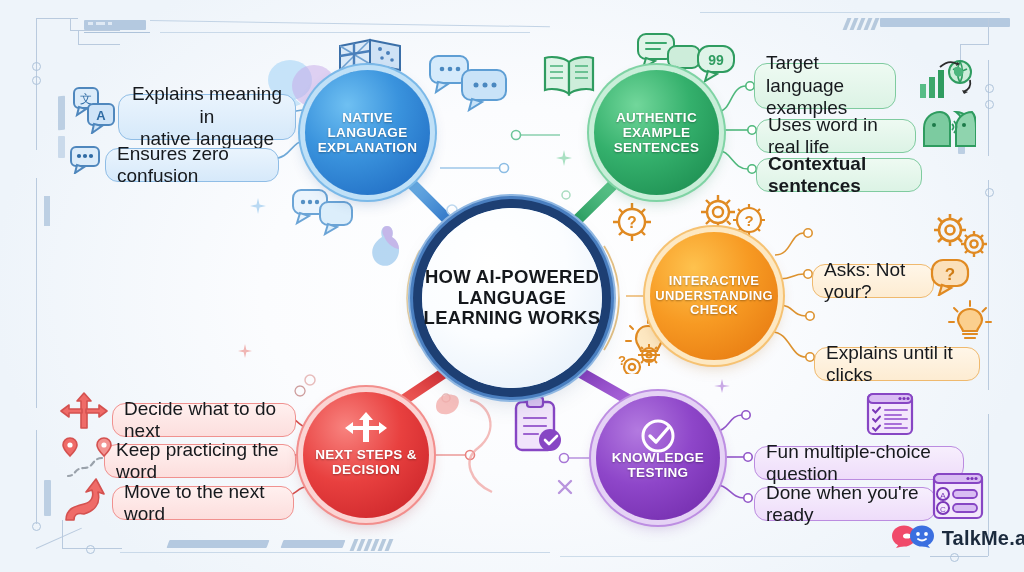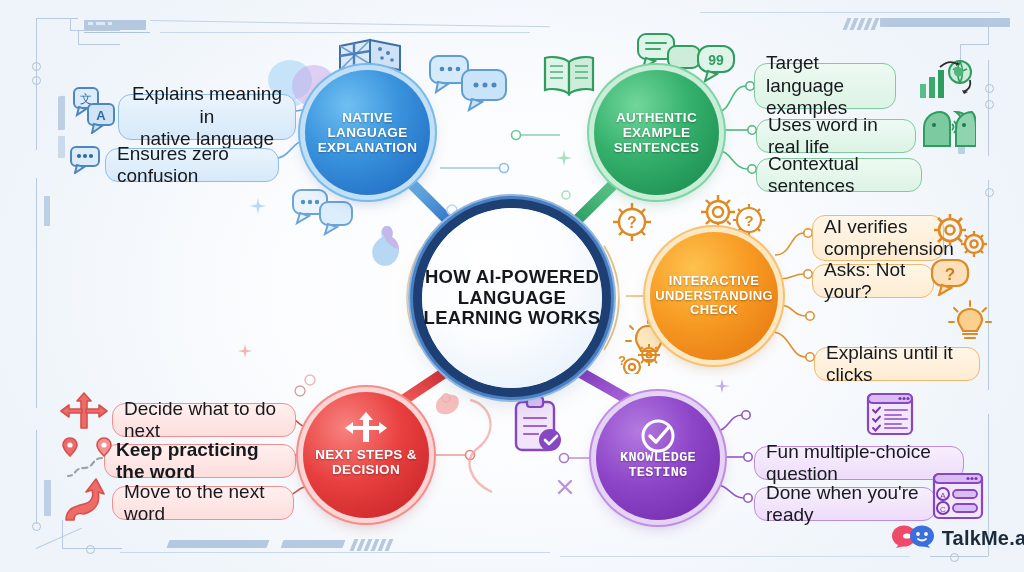--- a/index.html
+++ b/index.html
@@ -64,21 +64,20 @@
   }
   .node.orange{
     left:650px;top:232px;width:128px;height:128px;font-size:13px;
     background:radial-gradient(circle at 34% 28%,#fec24e 0%,#f79a23 45%,#e3730d 100%);
     box-shadow:0 0 0 5px #fde8c2,0 0 0 7px #f6c272,0 6px 16px rgba(160,90,10,.3);
   }
   .node.purple{
     left:596px;top:396px;width:124px;height:124px;font-size:13.5px;
     background:radial-gradient(circle at 34% 28%,#b37ae0 0%,#8e46c9 45%,#6d27a6 100%);
     box-shadow:0 0 0 5px #e5d2f5,0 0 0 7px #bd8ee2,0 6px 16px rgba(100,30,150,.3);
-    font-family:Liberation Mono, monospace;
   }
   .node.red{
     left:303px;top:392px;width:126px;height:126px;font-size:13.5px;
     background:radial-gradient(circle at 34% 28%,#f8837f 0%,#e8403f 45%,#c51f25 100%);
     box-shadow:0 0 0 5px #fbd4d3,0 0 0 7px #f28e8c,0 6px 16px rgba(150,20,30,.3);
     justify-content:flex-end;
   }
   .node.purple .lbl,.node.red .lbl{margin-top:14px;}
 
   
@@ -500,21 +499,21 @@
 EXAMPLE
 SENTENCES</div>
   </div>
   <div class="pill green" style="left:754px;top:63px;width:118px;height:34px;">
     <span>Target language
 examples</span>
   </div>
   <div class="pill green" style="left:756px;top:119px;width:136px;height:22px;">
     <span>Uses word in real life</span>
   </div>
-  <div class="pill green" style="left:756px;top:158px;width:142px;height:22px;">
+  <div class="pill green" style="left:756px;top:158px;width:142px;height:22px;font-weight:bold;">
     <span>Contextual sentences</span>
   </div>
   <div class="ico" style="left:916px;top:58px;">
     <svg width="58" height="46" viewBox="0 0 58 46">
       <rect x="4" y="26" width="6" height="14" fill="#58bd87"></rect>
       <rect x="13" y="19" width="6" height="21" fill="#3da86c"></rect>
       <rect x="22" y="12" width="6" height="28" fill="#2f9c60"></rect>
       <circle cx="44" cy="14" r="11" fill="#cdedda" stroke="#2f9c60" stroke-width="2"></circle>
       <path d="M 37 11 q 7 4 14 0 M 44 3 q -5 11 0 22 M 44 3 q 5 11 0 22" stroke="#2f9c60" stroke-width="1.6" fill="none"></path>
       <path d="M 38 10 q 4 -3 8 1 q 3 4 -1 7 q -5 2 -7 -3 z" fill="#4db57d"></path>
@@ -532,24 +531,20 @@
       <path d="M 38 38 L 38 20 C 38 10 46 4 54 4 C 58 8 58 14 58 20 L 58 38 Z" fill="#8fd4ae" stroke="#2f9c60" stroke-width="2"></path>
       <circle cx="46" cy="17" r="2" fill="#1d7a49"></circle>
       <path d="M 34 16 q 3 3 0 6 M 36 13 q 5 6 0 12" stroke="#2f9c60" stroke-width="1.8" fill="none"></path>
     </svg>
   </div>
 
   <div class="node orange">
     <div class="lbl">INTERACTIVE
 UNDERSTANDING
 CHECK</div>
-  </div>
-  <div class="pill orange" style="left:812px;top:215px;width:108px;height:34px;">
-    <span>AI verifies
-comprehension</span>
   </div>
   <div class="pill orange" style="left:812px;top:264px;width:98px;height:22px;">
     <span>Asks: Not your?</span>
   </div>
   <div class="pill orange" style="left:814px;top:347px;width:142px;height:22px;">
     <span>Explains until it clicks</span>
   </div>
   <div class="ico" style="left:928px;top:212px;">
     <svg width="62" height="46" viewBox="0 0 62 46">
       <g fill="none" stroke="#e08a22" stroke-width="2.6">
@@ -637,21 +632,21 @@
         <path d="M 42 16 l -8 -6 v 4 H 22 v 4 h 12 v 4 z" fill="#ffffff"></path>
         <path d="M 0 16 l 8 -6 v 4 h 12 v 4 H 8 v 4 z" fill="#ffffff"></path>
       </svg>
     </span>
     <div class="lbl">NEXT STEPS
 &amp; DECISION</div>
   </div>
   <div class="pill red" style="left:112px;top:403px;width:160px;height:22px;">
     <span>Decide what to do next</span>
   </div>
-  <div class="pill red" style="left:104px;top:444px;width:168px;height:22px;font-weight:bold;">
+  <div class="pill red" style="left:104px;top:444px;width:168px;height:22px;">
     <span>Keep practicing the word</span>
   </div>
   <div class="pill red" style="left:112px;top:486px;width:158px;height:22px;">
     <span>Move to the next word</span>
   </div>
   <div class="ico" style="left:60px;top:392px;">
     <svg width="48" height="38" viewBox="0 0 48 38">
       <g fill="#ef6b68" stroke="#d4514f" stroke-width="1.6" stroke-linejoin="round">
         <path d="M 24 1 l 7 8 h -4 v 27 h -6 V 9 h -4 z"></path>
         <path d="M 47 19 l -8 -6 v 4 H 26 v 4 h 13 v 4 z"></path>

